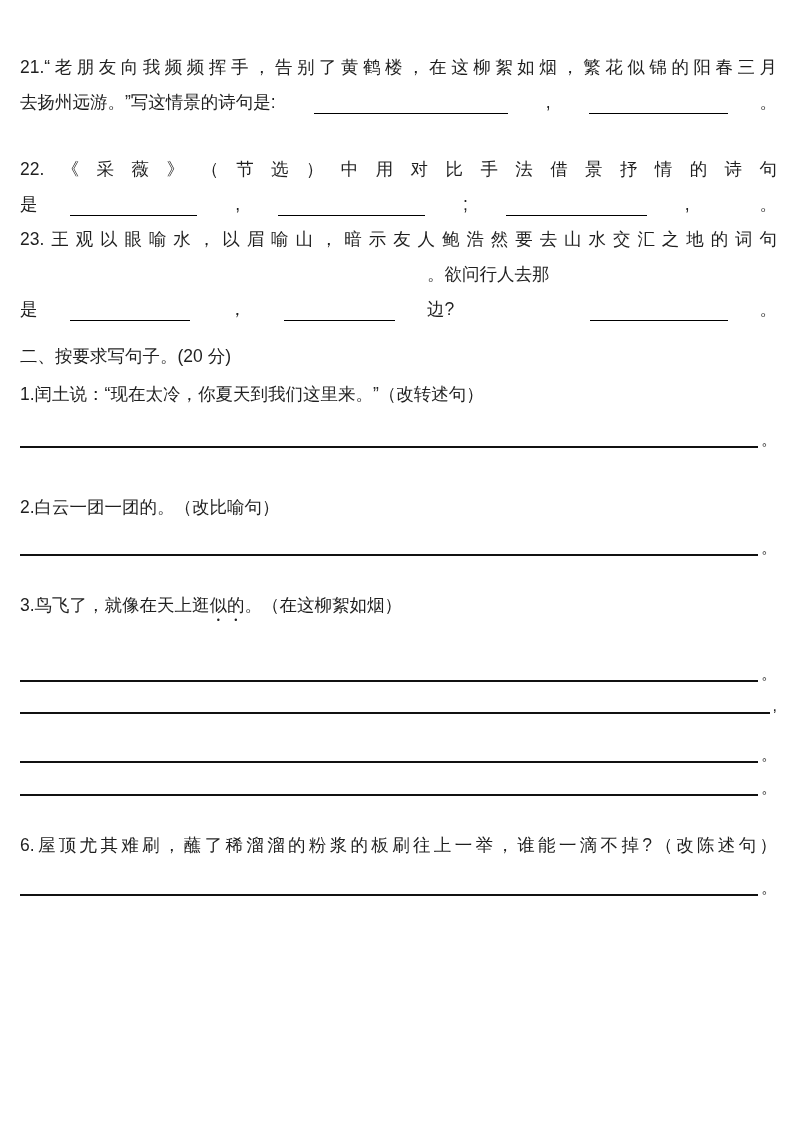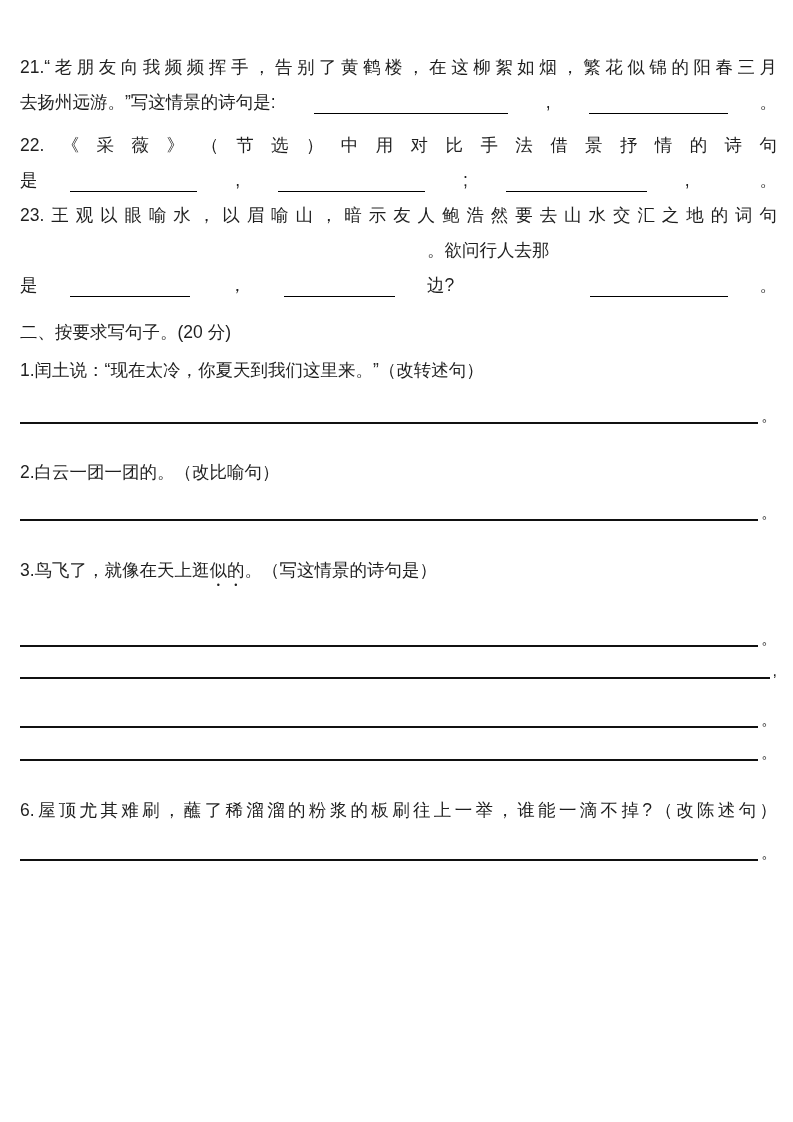--- a/index.html
+++ b/index.html
@@ -36,26 +36,26 @@
   .apunct { margin-left: 3px; line-height: 16px; font-size: 16px; }
   
   .em-dot {
     -webkit-text-emphasis: filled dot #1f1f1f;
     -webkit-text-emphasis-position: under;
     text-emphasis: filled dot #1f1f1f;
     text-emphasis-position: under right;
   }
   
   .m-q21   { margin-top: 50px; }
-  .m-q22   { margin-top: 8px; }
+  .m-q22   { margin-top: 32px; }
   .m-q23   { margin-top: 0; }
   .m-head  { margin-top: 12px; }
   .m-q1t   { margin-top: 3px; }
   .m-q1l   { margin-top: 16px; }
-  .m-q2t   { margin-top: 31px; }
+  .m-q2t   { margin-top: 42px; }
   .m-q2l   { margin-top: 11px; }
   .m-q3t   { margin-top: 32px; }
   .m-q3l   { margin-top: 37px; }
   .m-q4t   { margin-top: 14px; }
   .m-q4l1  { margin-top: 12px; }
   .m-q4l2  { margin-top: 29px; }
   .m-q5t   { margin-top: 28px; }
   .m-q5l   { margin-top: 13px; }
   .m-q6t   { margin-top: 32px; }
   .m-q6l   { margin-top: 13px; }
@@ -119,21 +119,21 @@
     <span class="apunct">。</span>
   </div>
 
   <div class="q m-q2t">2.白云一团一团的。（改比喻句）</div>
   <div class="answer-line m-q2l">
     <span class="aline"></span>
     <span class="apunct">。</span>
   </div>
 
   <div class="q m-q3t">
-    <span>3.鸟飞了，就像在天上逛</span><span class="em-dot">似的</span><span>。（写这情景的诗句是）</span>
+    <span>3.鸟飞了，就像在天上逛</span><span class="em-dot">似的</span><span>。（在这柳絮如烟）</span>
   </div>
   <div class="answer-line m-q3l">
     <span class="aline"></span>
     <span class="apunct">。</span>
   </div>
 
   <div class="answer-line m-q4l1">
     <span class="aline"></span>
     <span class="apunct">,</span>
   </div>

